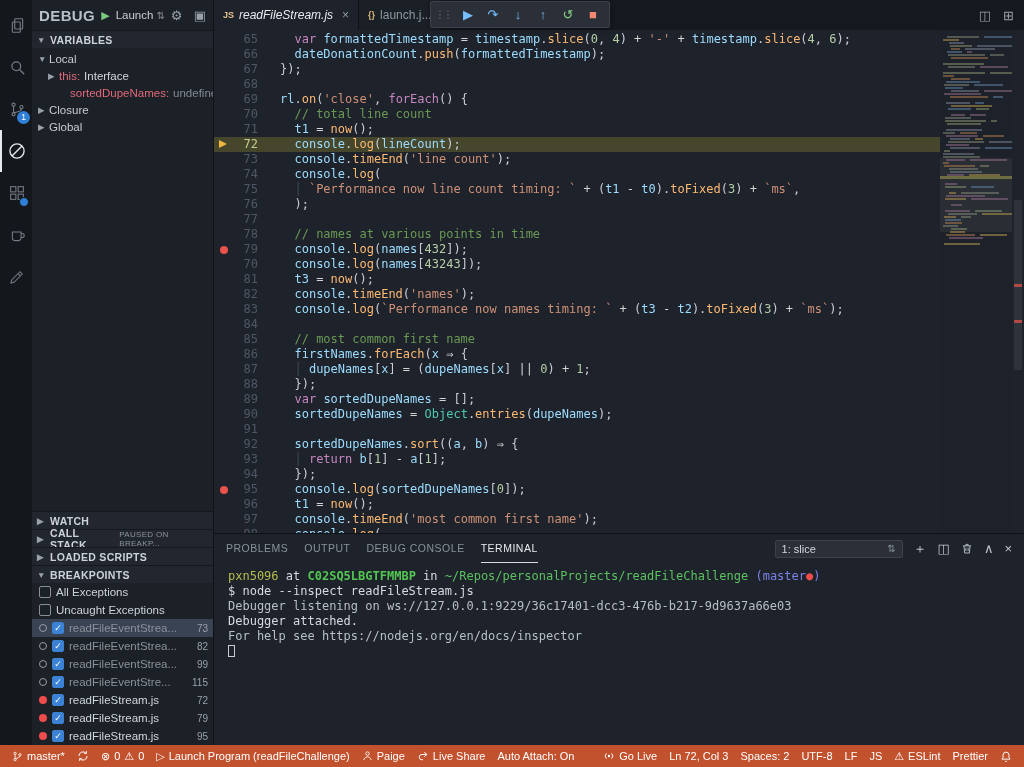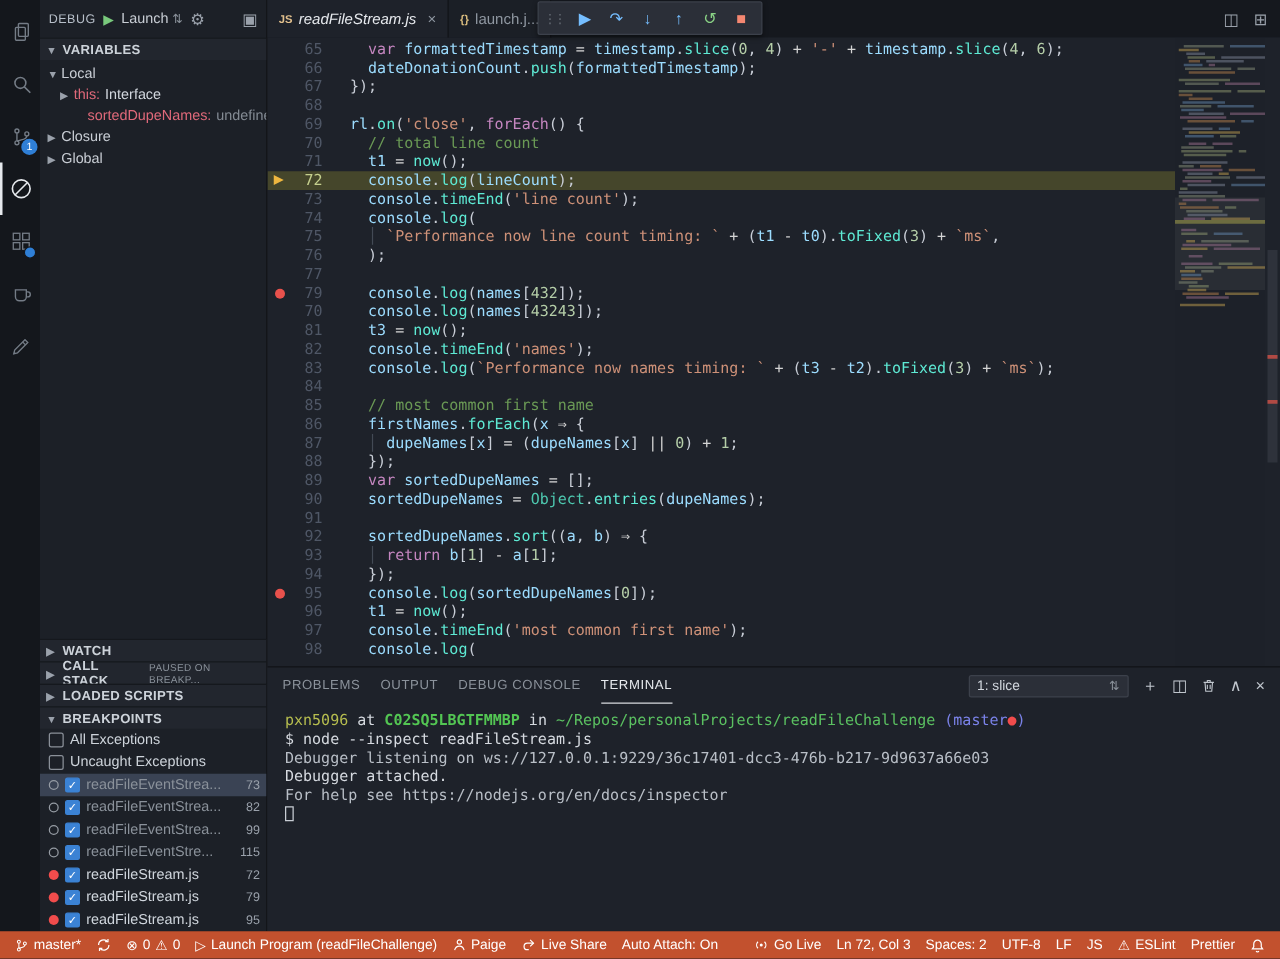--- a/index.html
+++ b/index.html
@@ -11,21 +11,21 @@
   
   .activitybar{width:32px;flex:none;background:#14171c;display:flex;flex-direction:column;padding-top:4px}
   .ab-item{height:42px;display:flex;align-items:center;justify-content:center;color:#747c86;position:relative;border-left:2px solid transparent;cursor:pointer}
   .ab-item.active{color:#e6e9ed;border-left-color:#e6e9ed}
   .ab-badge{position:absolute;right:2px;bottom:6px;min-width:13px;height:13px;border-radius:7px;background:#2f7fd6;color:#fff;font-size:8.5px;line-height:13px;text-align:center;padding:0 2px}
   .ab-dotbadge{position:absolute;right:3px;bottom:7px;width:10px;height:10px;border-radius:5px;background:#2f7fd6;border:1px solid #14171c}
 
   
   .sidebar{width:182px;flex:none;background:#1c2027;border-right:1px solid #101216;display:flex;flex-direction:column;font-size:11.5px}
   .sb-header{height:30px;flex:none;display:flex;align-items:center;gap:6px;padding:0 7px;color:#aab2bc}
-  .sb-title{font-size:10px;font-weight:normal;letter-spacing:.4px;color:#b7bfc9}
+  .sb-title{font-size:15px;font-weight:bold;letter-spacing:.4px;color:#b7bfc9}
   .play-btn{color:#79c97c;font-size:11px;cursor:pointer}
   .launch-dd{display:flex;align-items:center;gap:3px;cursor:pointer;color:#c8cdd4}
   .launch-dd .arrows{font-size:10px;color:#8a919a}
   .hdr-ic{color:#9aa1ab;cursor:pointer;font-size:13px}
   .section-header{height:18px;flex:none;display:flex;align-items:center;gap:3px;background:#22262e;border-top:1px solid #15181d;padding:0 5px;font-size:10.5px;font-weight:bold;color:#cdd3da;letter-spacing:.3px}
   .section-header .tw{font-size:8.5px;color:#9aa1ab;width:10px;flex:none}
   .sec-note{margin-left:auto;font-size:8px;font-weight:normal;color:#8a919a}
   .vars-body{flex:1;min-height:0;overflow:hidden;padding-top:2px}
   .var-row{height:17px;display:flex;align-items:center;padding-left:6px;cursor:pointer;white-space:nowrap}
   .var-row .tw{width:11px;font-size:8.5px;color:#9aa1ab;flex:none}
@@ -66,21 +66,21 @@
   
   .editor{flex:1;min-height:0;display:flex;position:relative;overflow:hidden}
   .code-area{flex:1;min-width:0;overflow:hidden;font-family:"DejaVu Sans Mono",monospace;font-size:12px;line-height:15px;padding-top:2px}
   .line-row{display:flex;height:15px;white-space:pre}
   .line-row.current{background:#45462b}
   .gutter{width:56px;flex:none;position:relative;text-align:right;color:#4f5766;padding-right:12px}
   .line-row.current .gutter{color:#c5cf8e}
   .bp-dot-g{position:absolute;left:6px;top:3.5px;width:8px;height:8px;border-radius:4px;background:#e8514c}
   .cur-arrow{position:absolute;left:5px;top:3px;width:0;height:0;border-left:8px solid #efb73f;border-top:4.5px solid transparent;border-bottom:4.5px solid transparent}
   .code{flex:1;padding-left:10px}
-  .tk-kw{color:#c586c0}.tk-fn{color:#5eead4}.tk-vb{color:#9cdcfe}.tk-str{color:#ce9178}
+  .tk-kw{color:#c586c0}.tk-fn{color:#fdba74}.tk-vb{color:#9cdcfe}.tk-str{color:#ce9178}
   .tk-num{color:#b5cea8}.tk-com{color:#6a9955}.tk-op{color:#d4d4d4}.tk-pl{color:#c8cdd6}
   .tk-gd{color:#434a55}.tk-cls{color:#4ec9b0}
   .minimap{width:72px;flex:none;position:relative;background:#1d2129;overflow:hidden;cursor:pointer}
   .mm-line{position:absolute;height:2px;opacity:.5}
   .mm-slider{position:absolute;left:0;right:0;top:128px;height:74px;background:rgba(255,255,255,.055)}
   .mm-cur{position:absolute;left:0;right:0;top:146px;height:3px;background:rgba(190,186,80,.45)}
   .vscroll{width:12px;flex:none;position:relative;background:#1e222a}
   .vthumb{position:absolute;left:2px;right:2px;top:170px;height:170px;background:rgba(140,148,158,.15)}
   .ruler-mark{position:absolute;left:2px;right:2px;height:3px;background:#b04a44}
 
@@ -311,20 +311,21 @@
             <div class="line-row"><div class="gutter"><span class="lnum">68</span></div><div class="code"></div></div>
             <div class="line-row"><div class="gutter"><span class="lnum">69</span></div><div class="code"><span class="tk-vb">rl</span><span class="tk-pl">.</span><span class="tk-fn">on</span><span class="tk-pl">(</span><span class="tk-str">'close'</span><span class="tk-pl">, </span><span class="tk-kw">forEach</span><span class="tk-pl">() {</span></div></div>
             <div class="line-row"><div class="gutter"><span class="lnum">70</span></div><div class="code"><span class="tk-pl">  </span><span class="tk-com">// total line count</span></div></div>
             <div class="line-row"><div class="gutter"><span class="lnum">71</span></div><div class="code"><span class="tk-pl">  </span><span class="tk-vb">t1</span><span class="tk-op"> = </span><span class="tk-fn">now</span><span class="tk-pl">();</span></div></div>
             <div class="line-row current"><div class="gutter"><span class="cur-arrow"></span><span class="lnum">72</span></div><div class="code"><span class="tk-pl">  </span><span class="tk-vb">console</span><span class="tk-pl">.</span><span class="tk-fn">log</span><span class="tk-pl">(</span><span class="tk-vb">lineCount</span><span class="tk-pl">);</span></div></div>
             <div class="line-row"><div class="gutter"><span class="lnum">73</span></div><div class="code"><span class="tk-pl">  </span><span class="tk-vb">console</span><span class="tk-pl">.</span><span class="tk-fn">timeEnd</span><span class="tk-pl">(</span><span class="tk-str">'line count'</span><span class="tk-pl">);</span></div></div>
             <div class="line-row"><div class="gutter"><span class="lnum">74</span></div><div class="code"><span class="tk-pl">  </span><span class="tk-vb">console</span><span class="tk-pl">.</span><span class="tk-fn">log</span><span class="tk-pl">(</span></div></div>
             <div class="line-row"><div class="gutter"><span class="lnum">75</span></div><div class="code"><span class="tk-gd">  │ </span><span class="tk-str">`Performance now line count timing: `</span><span class="tk-op"> + </span><span class="tk-pl">(</span><span class="tk-vb">t1</span><span class="tk-op"> - </span><span class="tk-vb">t0</span><span class="tk-pl">).</span><span class="tk-fn">toFixed</span><span class="tk-pl">(</span><span class="tk-num">3</span><span class="tk-pl">) </span><span class="tk-op">+</span><span class="tk-pl"> </span><span class="tk-str">`ms`</span><span class="tk-pl">,</span></div></div>
             <div class="line-row"><div class="gutter"><span class="lnum">76</span></div><div class="code"><span class="tk-pl">  );</span></div></div>
             <div class="line-row"><div class="gutter"><span class="lnum">77</span></div><div class="code"></div></div>
+            <div class="line-row"><div class="gutter"><span class="lnum">78</span></div><div class="code"><span class="tk-pl">  </span><span class="tk-com">// names at various points in time</span></div></div>
             <div class="line-row"><div class="gutter"><span class="bp-dot-g"></span><span class="lnum">79</span></div><div class="code"><span class="tk-pl">  </span><span class="tk-vb">console</span><span class="tk-pl">.</span><span class="tk-fn">log</span><span class="tk-pl">(</span><span class="tk-vb">names</span><span class="tk-pl">[</span><span class="tk-num">432</span><span class="tk-pl">]);</span></div></div>
             <div class="line-row"><div class="gutter"><span class="lnum">70</span></div><div class="code"><span class="tk-pl">  </span><span class="tk-vb">console</span><span class="tk-pl">.</span><span class="tk-fn">log</span><span class="tk-pl">(</span><span class="tk-vb">names</span><span class="tk-pl">[</span><span class="tk-num">43243</span><span class="tk-pl">]);</span></div></div>
             <div class="line-row"><div class="gutter"><span class="lnum">81</span></div><div class="code"><span class="tk-pl">  </span><span class="tk-vb">t3</span><span class="tk-op"> = </span><span class="tk-fn">now</span><span class="tk-pl">();</span></div></div>
             <div class="line-row"><div class="gutter"><span class="lnum">82</span></div><div class="code"><span class="tk-pl">  </span><span class="tk-vb">console</span><span class="tk-pl">.</span><span class="tk-fn">timeEnd</span><span class="tk-pl">(</span><span class="tk-str">'names'</span><span class="tk-pl">);</span></div></div>
             <div class="line-row"><div class="gutter"><span class="lnum">83</span></div><div class="code"><span class="tk-pl">  </span><span class="tk-vb">console</span><span class="tk-pl">.</span><span class="tk-fn">log</span><span class="tk-pl">(</span><span class="tk-str">`Performance now names timing: `</span><span class="tk-op"> + </span><span class="tk-pl">(</span><span class="tk-vb">t3</span><span class="tk-op"> - </span><span class="tk-vb">t2</span><span class="tk-pl">).</span><span class="tk-fn">toFixed</span><span class="tk-pl">(</span><span class="tk-num">3</span><span class="tk-pl">) </span><span class="tk-op">+</span><span class="tk-pl"> </span><span class="tk-str">`ms`</span><span class="tk-pl">);</span></div></div>
             <div class="line-row"><div class="gutter"><span class="lnum">84</span></div><div class="code"></div></div>
             <div class="line-row"><div class="gutter"><span class="lnum">85</span></div><div class="code"><span class="tk-pl">  </span><span class="tk-com">// most common first name</span></div></div>
             <div class="line-row"><div class="gutter"><span class="lnum">86</span></div><div class="code"><span class="tk-pl">  </span><span class="tk-vb">firstNames</span><span class="tk-pl">.</span><span class="tk-fn">forEach</span><span class="tk-pl">(</span><span class="tk-vb">x</span><span class="tk-op"> ⇒ </span><span class="tk-pl">{</span></div></div>
             <div class="line-row"><div class="gutter"><span class="lnum">87</span></div><div class="code"><span class="tk-gd">  │ </span><span class="tk-vb">dupeNames</span><span class="tk-pl">[</span><span class="tk-vb">x</span><span class="tk-pl">]</span><span class="tk-op"> = </span><span class="tk-pl">(</span><span class="tk-vb">dupeNames</span><span class="tk-pl">[</span><span class="tk-vb">x</span><span class="tk-pl">]</span><span class="tk-op"> || </span><span class="tk-num">0</span><span class="tk-pl">)</span><span class="tk-op"> + </span><span class="tk-num">1</span><span class="tk-pl">;</span></div></div>
             <div class="line-row"><div class="gutter"><span class="lnum">88</span></div><div class="code"><span class="tk-pl">  });</span></div></div>

